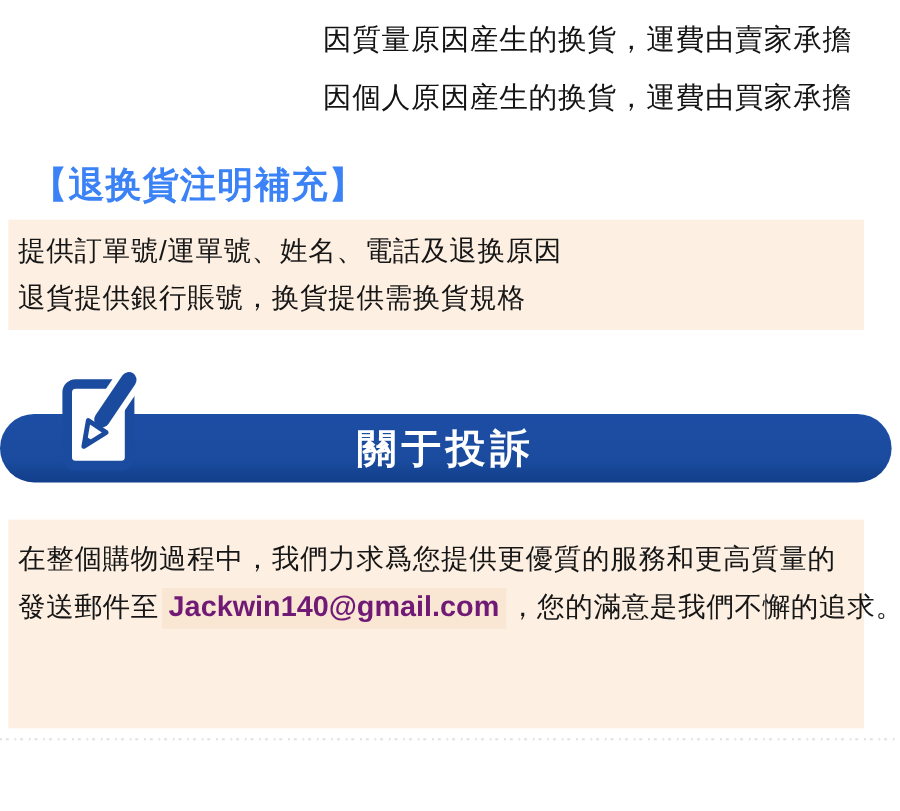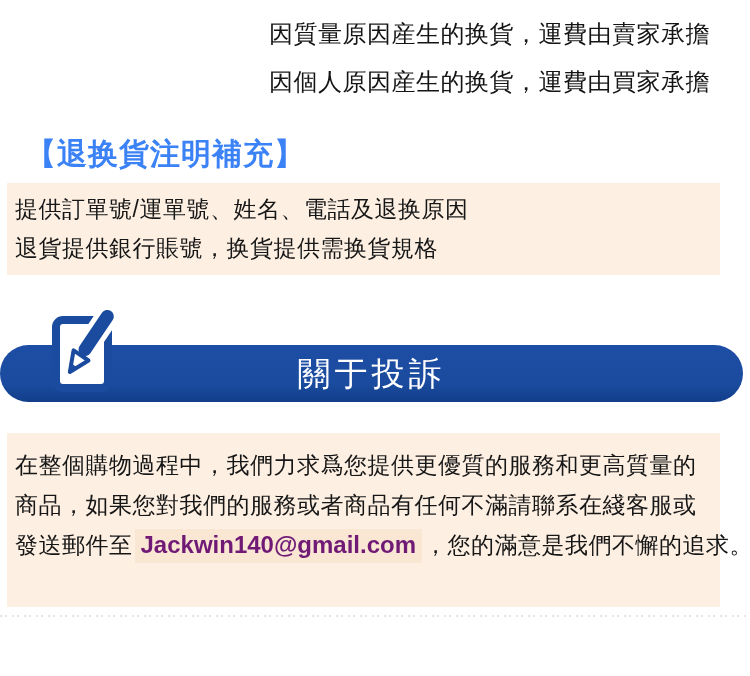--- a/index.html
+++ b/index.html
@@ -33,21 +33,21 @@
     margin:0;font-size:23px;line-height:39px;color:#161616;
     letter-spacing:0.5px;white-space:nowrap;
   }
   
   .banner-pill{
     left:0;top:345px;width:743px;height:57px;border-radius:29px;
     background:linear-gradient(180deg,#1d4ea5 0%,#1a4b9e 68%,#123e8a 100%);
   }
   .banner-title{
     left:0;top:345px;width:743px;height:57px;line-height:57px;text-align:center;
-    color:#ffffff;font-size:33px;font-weight:400;letter-spacing:4px;white-space:nowrap;
+    color:#ffffff;font-size:33px;font-weight:700;letter-spacing:4px;white-space:nowrap;
   }
   .banner-icon{
     left:50px;top:302px;width:72px;height:92px;overflow:visible;
   }
   
   .panel-complaint{
     top:433px;height:174px;padding:12px 10px 0 8px;
   }
   .panel-complaint p{
     margin:0;font-size:23px;line-height:40px;color:#161616;
@@ -85,17 +85,16 @@
   <rect x="6" y="18" width="52" height="68" rx="7" fill="#ffffff" stroke="#1a4b9e" stroke-width="8"></rect>
   <g transform="translate(59,12) rotate(124)">
     <rect x="-6" y="-9" width="58" height="18" rx="9" fill="#1a4b9e" stroke="#ffffff" stroke-width="5"></rect>
     <polygon points="50,-9 50,9 70,0" fill="#ffffff" stroke="#1a4b9e" stroke-width="4" stroke-linejoin="round"></polygon>
     <polygon points="62,-4.5 62,4.5 71,0" fill="#1a4b9e"></polygon>
   </g>
 </svg>
 
 <div class="abs cream-panel panel-complaint">
   <p>在整個購物過程中，我們力求爲您提供更優質的服務和更高質量的</p>
-  <p>商品，如果您對我們的服務或者商品有任何不滿請聯系在綫客服或</p>
   <p><span>發送郵件至</span><span class="email-link">Jackwin140@gmail.com</span><span>，您的滿意是我們不懈的追求。</span></p>
 </div>
 
 <div class="abs dotted-separator"></div>
 
 </body></html>

